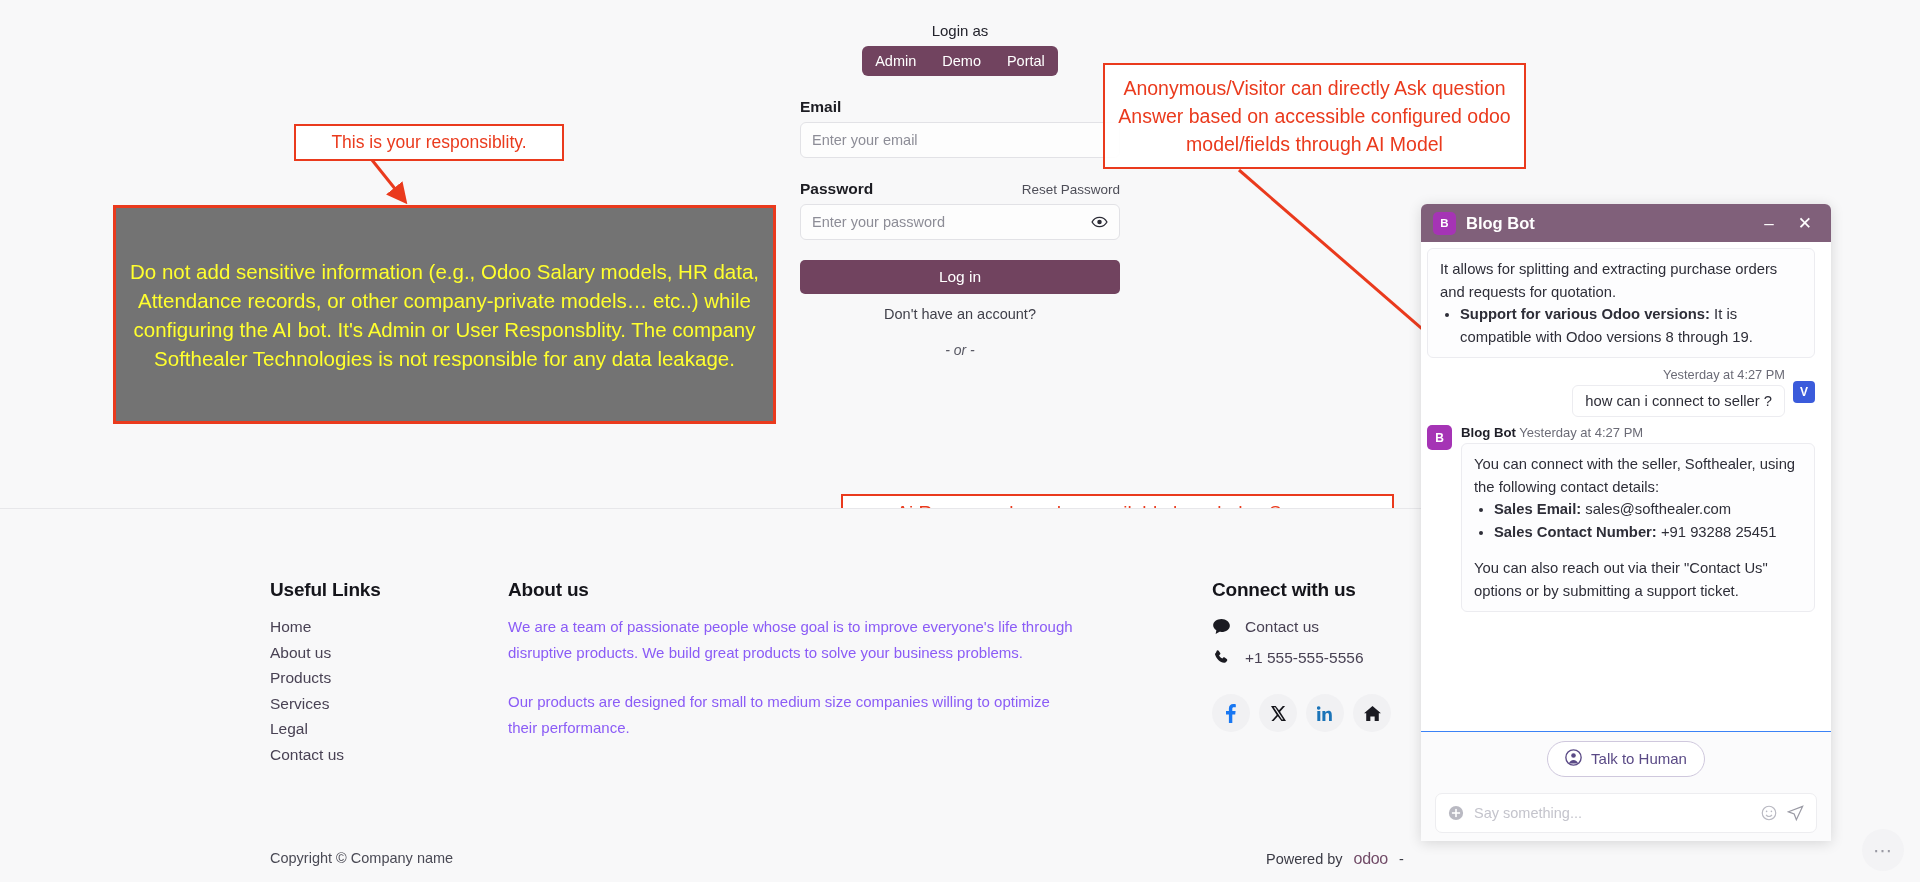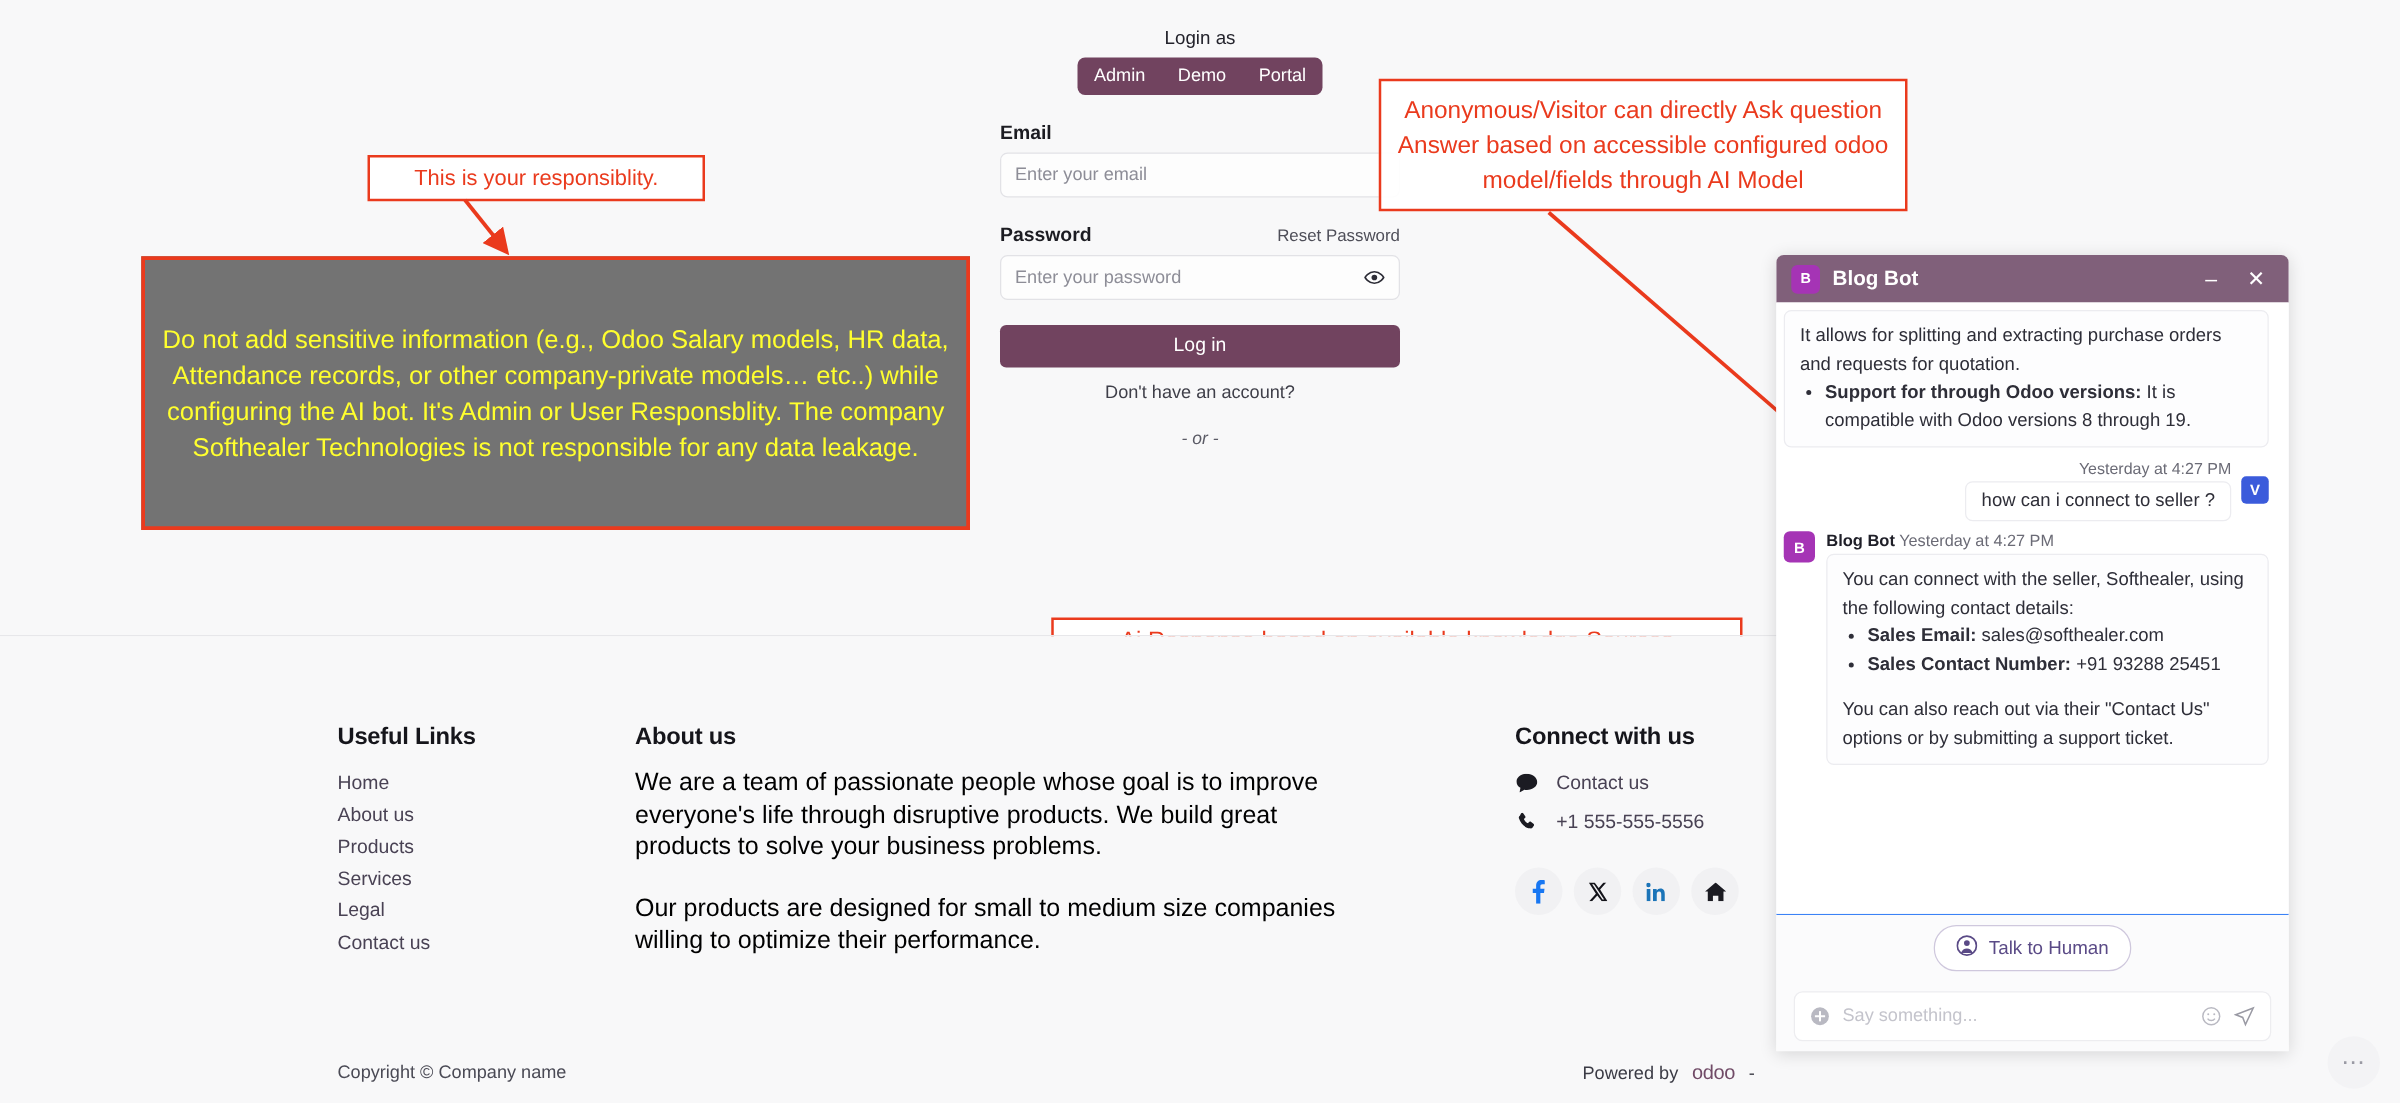--- a/index.html
+++ b/index.html
@@ -64,21 +64,21 @@
   }
   .footer{
     position:absolute; left:0; top:509px; width:1829px; height:325px;
     background:#f8f8f9;
   }
   .f-col-links{ position:absolute; left:270px; top:70px; width:180px; }
   .f-col-about{ position:absolute; left:508px; top:70px; width:570px; }
   .f-col-connect{ position:absolute; left:1212px; top:70px; width:300px; }
   .f-head{ font-size:19px; font-weight:700; color:#15151b; margin-bottom:13px; letter-spacing:-.2px;}
   .f-link{ display:block; font-size:15.5px; color:#494254; text-decoration:none; line-height:25.5px; cursor:pointer;}
-  .f-para{ font-size:20px; color:#000000; line-height:25.5px; }
+  .f-para{ font-size:15px; color:#8b5cf6; line-height:25.5px; }
   .f-para + .f-para{ margin-top:24px; }
   .f-ci{ display:flex; align-items:center; gap:14px; line-height:25.5px; margin-bottom:5px;}
   .f-ci .ic{ width:19px; text-align:center; color:#1b1b22; line-height:0;}
   .f-ci .tx{ font-size:15.5px; color:#494254; white-space:nowrap; }
   .socials{ display:flex; gap:9px; margin-top:24px; }
   .soc{
     width:38px;height:38px;border-radius:50%;background:#f1f1f3;
     display:flex;align-items:center;justify-content:center;cursor:pointer;
   }
   .copyright{ position:absolute; left:270px; top:850px; font-size:14.5px; color:#4a4a55;}
@@ -316,21 +316,21 @@
     <div class="chat-ctl">–</div>
     <div class="chat-ctl">✕</div>
   </div>
 
   <div class="chat-body">
 
     <div class="bubble" style="margin-top:0;">
       <div>It allows for splitting and extracting purchase orders and requests for quotation.</div>
       <ul>
         <li>
-          <b>Support for through Odoo versions:</b><span> It is compatible with Odoo versions 8 through 19.</span>
+          <b>Support for various Odoo versions:</b><span> It is compatible with Odoo versions 8 through 19.</span>
         </li>
       </ul>
     </div>
 
     <div class="user-block">
       <div class="user-stack">
         <div class="user-time">Yesterday at 4:27 PM</div>
         <div class="user-bubble">how can i connect to seller ?</div>
       </div>
       <div class="user-avatar">V</div>

